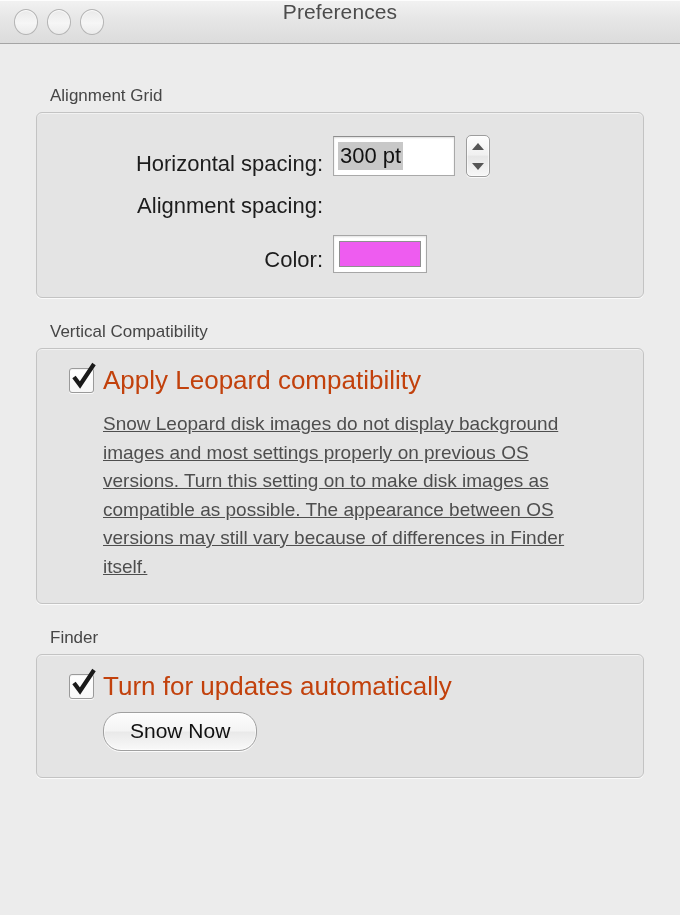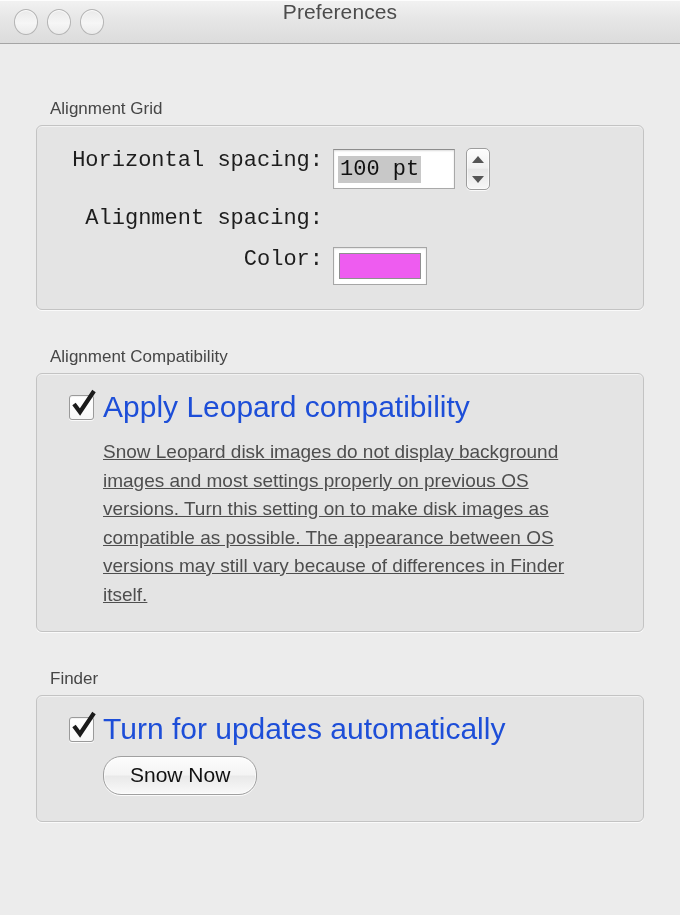--- a/index.html
+++ b/index.html
@@ -64,41 +64,40 @@
     padding: 0 36px;
     box-sizing: border-box;
   }
 
   .group-label {
     font-size: 17px;
     color: #464646;
     margin: 0 0 6px 14px;
     user-select: none;
   }
-  .section { margin-top: 13px; }
+  .section { margin-top: 0; }
   .section.first { padding-top: 42px; }
   .section.later { padding-top: 24px; }
 
   .groupbox {
     border: 1px solid #c3c3c3;
     border-radius: 6px;
     background: #e4e4e4;
     box-shadow: 0 1px 0 rgba(255,255,255,0.75), inset 0 1px 0 rgba(255,255,255,0.5);
     box-sizing: border-box;
   }
 
   
   .grid-rows {
     padding: 22px 0 24px 0;
   }
   .form-row {
     display: flex;
-    align-items: flex-start;
+    align-items: flex-end;
     margin-bottom: 16px;
-    font-family: Liberation Mono, monospace;
   }
   .form-row:last-child { margin-bottom: 0; }
   .row-label {
     width: 296px;
     text-align: right;
     padding-right: 10px;
     font-size: 22px;
     color: #1d1d1d;
     box-sizing: border-box;
     user-select: none;
@@ -190,22 +189,22 @@
   }
   .checkbox svg {
     position: absolute;
     left: -1px;
     top: -7px;
     width: 30px;
     height: 30px;
     overflow: visible;
   }
   .check-label {
-    font-size: 30px;
-    color: #1d4ed8;
+    font-size: 26px;
+    color: #c2410c;
     margin-left: 9px;
     white-space: nowrap;
     user-select: none;
   }
 
   .desc {
     margin: 14px 36px 0 66px;
     font-size: 19px;
     line-height: 28.5px;
     color: #4e4e4e;
@@ -251,21 +250,21 @@
 
     <div class="section first">
       <div class="group-label">Alignment Grid</div>
       <div class="groupbox">
         <div class="grid-rows">
 
           <div class="form-row">
             <div class="row-label">Horizontal spacing:</div>
             <div class="field-wrap">
               <div class="textfield selected">
-                <span class="val">100 pt</span>
+                <span class="val">300 pt</span>
               </div>
               <div class="stepper">
                 <span class="arrow up"></span>
                 <span class="arrow dn"></span>
               </div>
             </div>
           </div>
 
           <div class="form-row">
             <div class="row-label">Alignment spacing:</div>
@@ -278,21 +277,21 @@
                 <div class="swatch" style="background: rgb(238, 92, 240);"></div>
               </div>
             </div>
           </div>
 
         </div>
       </div>
     </div>
 
     <div class="section later">
-      <div class="group-label">Alignment Compatibility</div>
+      <div class="group-label">Vertical Compatibility</div>
       <div class="groupbox compat-box">
         <div class="check-row">
           <span class="checkbox">
             <svg viewBox="0 0 30 30">
               <path d="M5 15 L11 23 L25 2" fill="none" stroke="#1a1a1a" stroke-width="4.2" stroke-linecap="butt" stroke-linejoin="miter"></path>
             </svg>
           </span>
           <span class="check-label">Apply Leopard compatibility</span>
         </div>
         <div class="desc">Snow Leopard disk images do not display background images and most settings properly on previous OS versions. Turn this setting on to make disk images as compatible as possible. The appearance between OS versions may still vary because of differences in Finder itself.</div>

